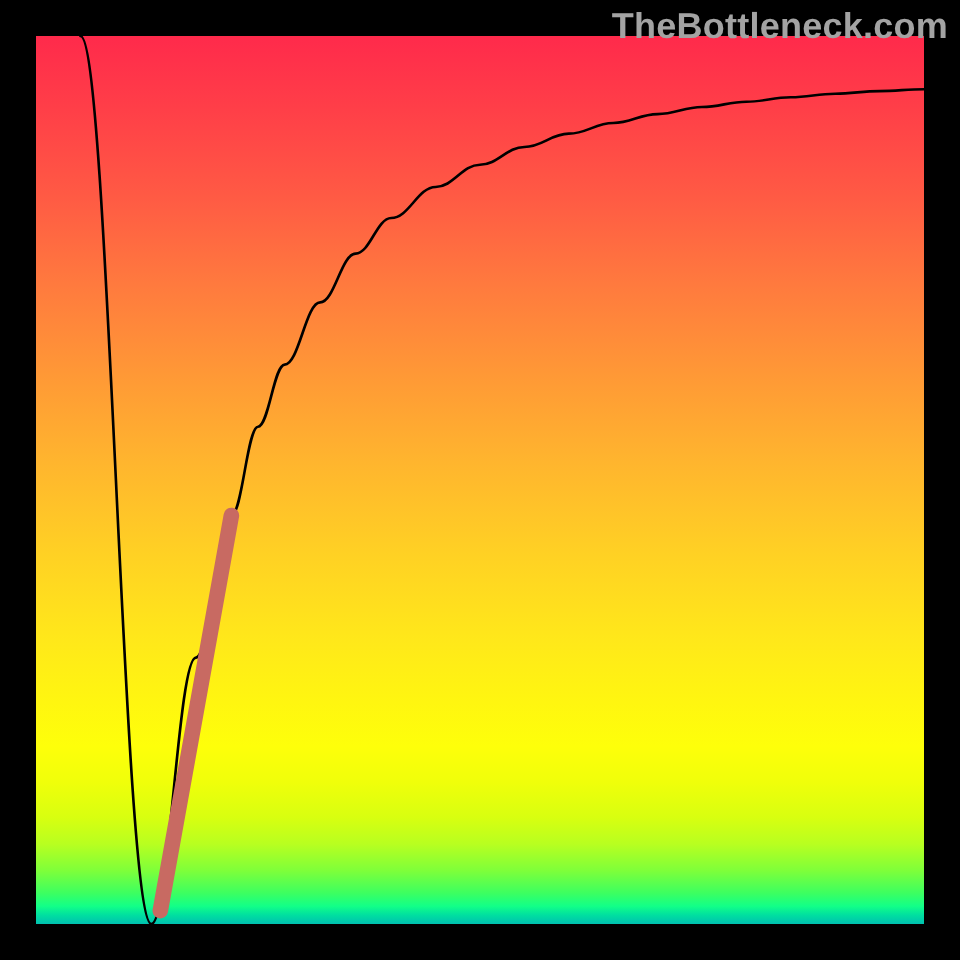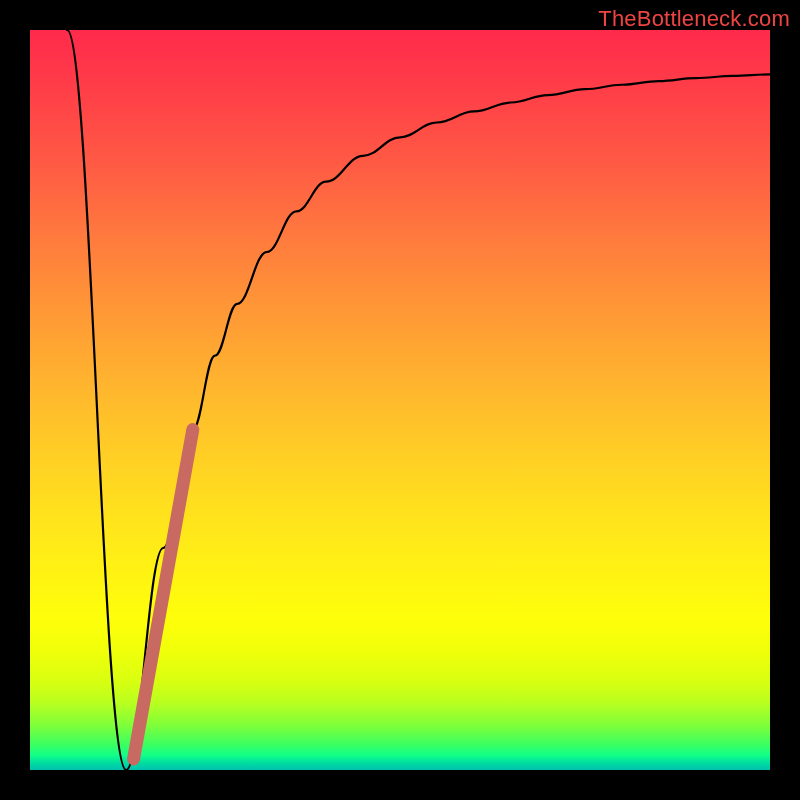--- a/index.html
+++ b/index.html
@@ -57,23 +57,23 @@
     position: absolute;
     left: 0;
     top: 0;
     width: 100%;
     height: 100%;
   }
   .watermark {
     position: absolute;
     top: 6px;
     right: 10px;
-    color: #ef4444;
-    font-size: 22px;
-    font-weight: 400;
+    color: #a3a3a3;
+    font-size: 30px;
+    font-weight: 700;
     letter-spacing: 0.2px;
     pointer-events: none;
     user-select: none;
   }
 </style>
 </head>
 <body>
 
 <div class="stage">
 

